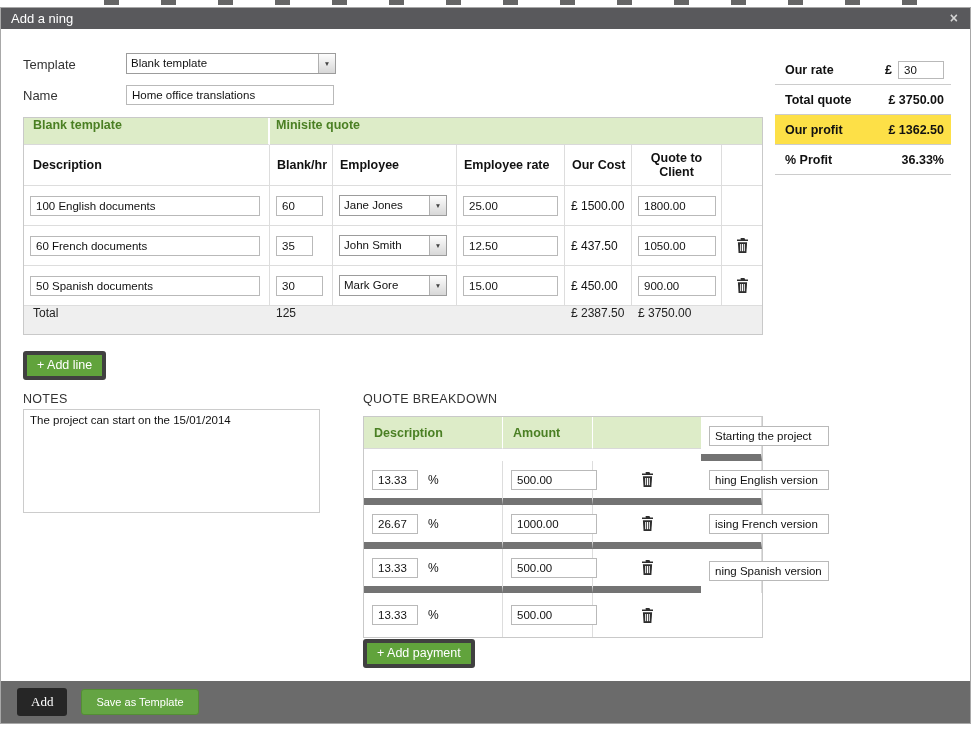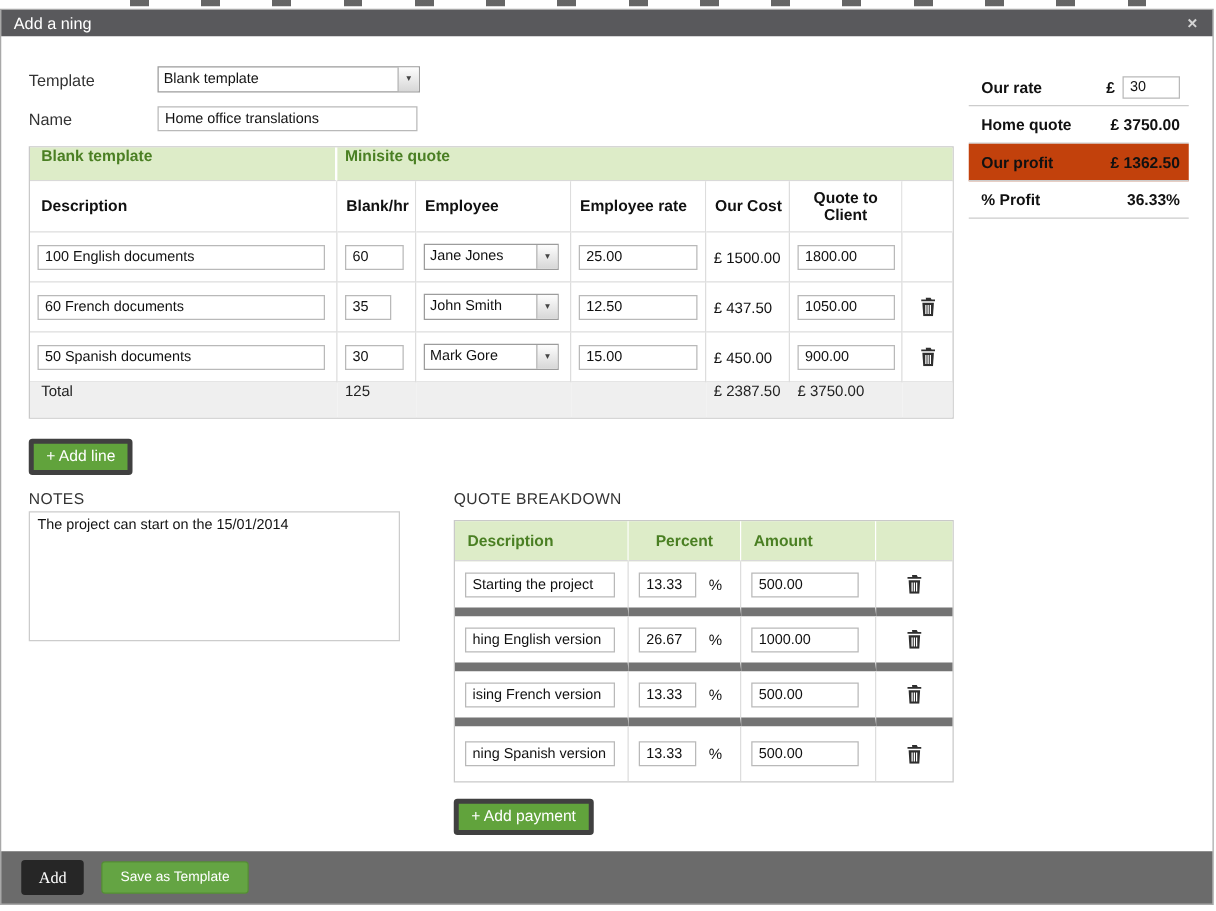--- a/index.html
+++ b/index.html
@@ -50,21 +50,21 @@
 
   
   .btn-green { position:absolute; background:#61a33c; border:4px solid #404040; color:#fff;
     font-size:12.5px; padding:3px 10px 4px 10px; border-radius:3px; cursor:pointer;
     font-family:"Liberation Sans", sans-serif; }
 
   
   .summary { position:absolute; left:774px; top:47px; width:176px; font-size:12.5px; }
   .srow { height:30px; display:flex; align-items:center; justify-content:space-between;
     padding:0 7px 0 10px; border-bottom:1px solid #ccc; font-weight:bold; color:#111; }
-  .srow.hl { background:#c2410c; }
+  .srow.hl { background:#fde047; }
   .rate-group { display:flex; align-items:center; gap:6px; }
   .rate-group input { width:46px; height:18px; }
 
   .sec-heading { position:absolute; font-size:12.5px; color:#333; letter-spacing:.3px; }
 
   textarea.notes { position:absolute; left:22px; top:401px; width:297px; height:104px;
     border:1px solid #ccc; font-family:"Liberation Sans", sans-serif; font-size:11.5px;
     color:#111; padding:4px 6px; resize:none; }
 
   
@@ -217,41 +217,40 @@
 
     <div class="summary">
       <div class="srow">
         <span>Our rate</span>
         <span class="rate-group">
           <span style="font-weight:bold;">£</span>
           <input class="txt" value="30" style="">
         </span>
       </div>
       <div class="srow">
-        <span>Home quote</span>
+        <span>Total quote</span>
         <span>£ 3750.00</span>
       </div>
       <div class="srow hl">
         <span>Our profit</span>
         <span>£ 1362.50</span>
       </div>
       <div class="srow">
         <span>% Profit</span>
         <span>36.33%</span>
       </div>
     </div>
 
     <span class="sec-heading" style="left:22px; top:384px;">NOTES</span>
     <textarea class="notes" style="">The project can start on the 15/01/2014</textarea>
 
     <span class="sec-heading" style="left:362px; top:384px;">QUOTE BREAKDOWN</span>
     <div class="btable">
       <div class="bgrid">
         <div class="bh">Description</div>
-        <div class="bh center">Percent</div>
         <div class="bh">Amount</div>
         <div class="bh last"></div>
 
         <div class="bc">
             <input class="txt" style="width: 120px;" value="Starting the project">
           </div>
         <div class="bc">
             <input class="txt" style="width: 46px;" value="13.33">
             <span class="pct-sign">%</span>
           </div>

